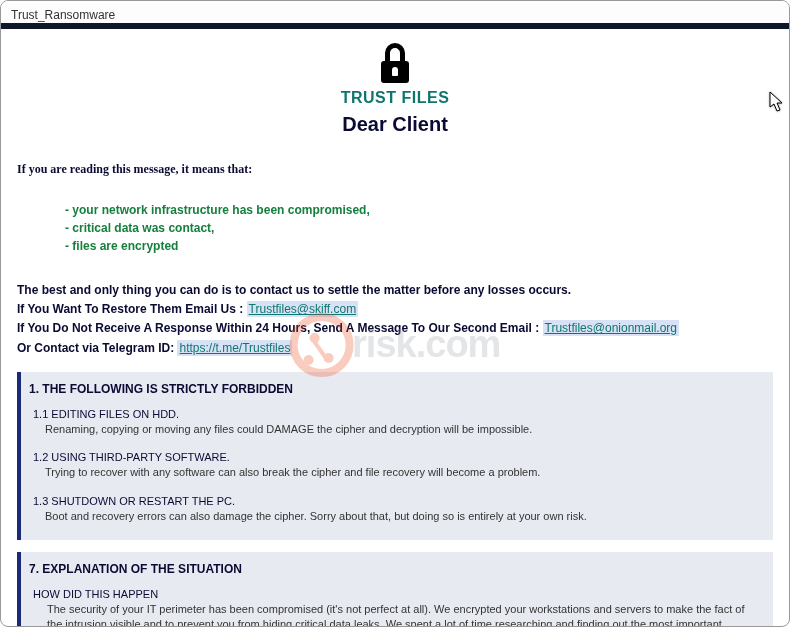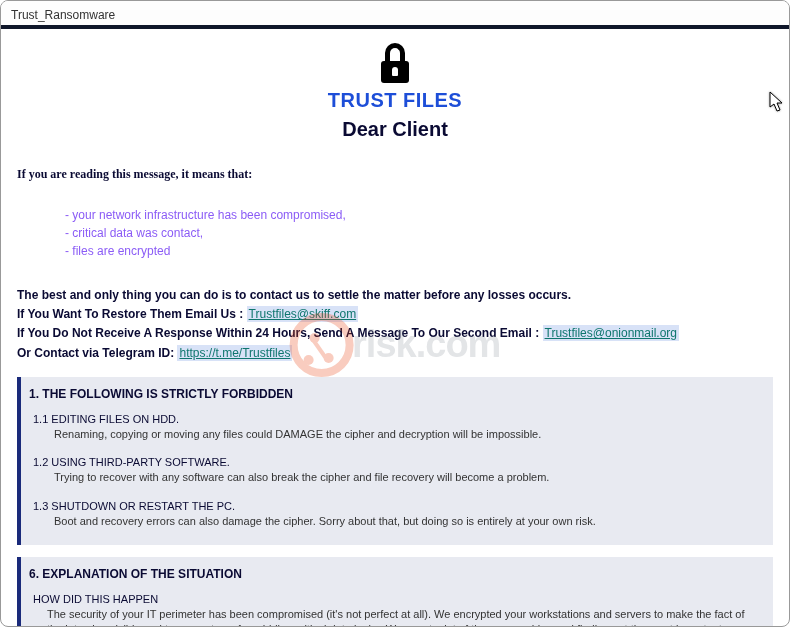--- a/index.html
+++ b/index.html
@@ -1,51 +1,51 @@
 <!DOCTYPE html>
 <html><head>
 <meta charset="utf-8">
 <style>
   * { box-sizing: border-box; margin: 0; padding: 0; }
   html, body { width: 790px; height: 627px; overflow: hidden; font-family: Tahoma, Verdana, sans-serif; background: #fff; }
   
   .window { width: 790px; height: 627px; border: 1px solid #999; border-radius: 8px; overflow: hidden; position: relative; background: #fff; }
-  .titlebar { height: 28px; line-height: 28px; padding: 0 10px; font-size: 12px; color: #333; border-bottom: 4px solid #0f172a; background: #fdfdfd; }
+  .titlebar { height: 28px; line-height: 28px; padding: 0 10px; font-size: 12px; color: #333; border-bottom: 6px solid #0f172a; background: #fdfdfd; }
   
   .viewport { width: 100%; height: 599px; overflow-y: scroll; position: relative; }
   .viewport::-webkit-scrollbar { width: 17px; }
   .viewport::-webkit-scrollbar-track { background: #f0f0f0; }
   .viewport::-webkit-scrollbar-thumb { background: #888; }
   .viewport::-webkit-scrollbar-button:single-button { background: #f0f0f0; height: 17px; display: block; border: 1px solid #ccc; }
   
   .content { padding: 14px 16px 20px 16px; color: #0a0a33; }
   
   .center { text-align: center; }
   .lock { width: 34px; height: 40px; margin: 0 auto 6px auto; position: relative;}
   .lock-body { position:absolute; bottom:0; left:3px; width:28px; height:22px; background:#000; border-radius:3px;}
   .lock-shackle { position:absolute; top:0; left:7px; width:20px; height:24px; border:5px solid #000; border-bottom:none; border-radius:12px 12px 0 0;}
   .lock-keyhole { position:absolute; bottom:7px; left:14px; width:6px; height:9px; background:#fff; border-radius:3px 3px 1px 1px;}
   
-  h1.trust { font-size: 20px; font-weight: bold; letter-spacing: 0.5px; margin: 4px 0 6px 0; color:#1d4ed8;}
+  h1.trust { font-size: 16px; font-weight: bold; letter-spacing: 0.5px; margin: 4px 0 6px 0; color:#0f766e;}
   h2.dear  { font-size: 20px; font-weight: bold; margin: 4px 0 26px 0; color:#0a0a33;}
   
   .strong { font-size: 12px; font-weight: bold; color:#0a0a33;}
   
   .intro { margin: 6px 0 24px 0; font-family: Liberation Serif, serif; }
   .bullets { margin: 0 0 26px 48px; }
-  .bullets li { list-style: none; font-size: 12px; font-weight: normal; color:#8b5cf6; line-height: 1.5; }
+  .bullets li { list-style: none; font-size: 12px; font-weight: bold; color:#15803d; line-height: 1.5; }
   
   .contact-block { margin: 0 0 14px 0; }
   .contact-block p { font-size: 12px; font-weight: bold; color:#0a0a33; line-height: 1.6;}
   a.link { color: #0f766e; text-decoration: underline; font-weight: normal; background: #d8e2f7; padding: 1px 2px;}
   
   .box { background: #e8eaf1; border-left: 4px solid #1a2a7a; padding: 10px 12px 14px 8px; margin: 8px 0 12px 0; }
   .box .sec-title { font-size: 12px; font-weight: bold; color:#0a0a33; margin-bottom: 8px;}
   .box .sub      { font-size: 11px; color:#0a0a33; margin: 12px 0 2px 4px; }
-  .box .sub-body { font-size: 11px; color:#333; margin: 0 0 14px 25px; line-height:1.4;}
+  .box .sub-body { font-size: 11px; color:#333; margin: 0 0 14px 16px; line-height:1.4;}
   
   .watermark { position: absolute; left: 50%; top: 55%; transform: translate(-50%, -50%); pointer-events: none; opacity: 0.28; z-index: 50; white-space: nowrap;}
   .wm-ring { display:inline-block; vertical-align: middle; width:64px; height:64px; border-radius:50%; border:8px solid #e84a1a; position: relative; margin-right: -6px;}
   .wm-seg { position:absolute; width:10px; height:10px; border-radius:50%; background:#e84a1a;}
   .wm-a{top:34px;left:6px;} .wm-b{top:12px;left:12px;} .wm-c{top:32px;left:26px;}
   .wm-line{position:absolute; width:25px; height:4px; background:#e84a1a; top:24px; left:8px; transform:rotate(55deg);}
   .wm-text { display:inline-block; vertical-align: middle; font-family: Arial, sans-serif; font-size: 38px; font-weight: 600; color: #9aa0a8; letter-spacing: -1px;}
   
   .cursor { position:absolute; top: 90px; right: 4px; z-index: 100; pointer-events:none;}
   .cursor svg { filter: drop-shadow(0 0 1px rgba(0,0,0,.4));}
@@ -99,21 +99,21 @@
         <div class="sec-title">1. THE FOLLOWING IS STRICTLY FORBIDDEN</div>
         <div class="sub">1.1 EDITING FILES ON HDD.</div>
         <div class="sub-body">Renaming, copying or moving any files could DAMAGE the cipher and decryption will be impossible.</div>
         <div class="sub">1.2 USING THIRD-PARTY SOFTWARE.</div>
         <div class="sub-body">Trying to recover with any software can also break the cipher and file recovery will become a problem.</div>
         <div class="sub">1.3 SHUTDOWN OR RESTART THE PC.</div>
         <div class="sub-body" style="margin-bottom:2px">Boot and recovery errors can also damage the cipher. Sorry about that, but doing so is entirely at your own risk.</div>
       </div>
 
       <div class="box">
-        <div class="sec-title">6. EXPLANATION OF THE SITUATION</div>
+        <div class="sec-title">7. EXPLANATION OF THE SITUATION</div>
         <div class="sub">HOW DID THIS HAPPEN</div>
         <div class="sub-body" style="margin-left:18px">The security of your IT perimeter has been compromised (it's not perfect at all). We encrypted your workstations and servers to make the fact of the intrusion visible and to prevent you from hiding critical data leaks. We spent a lot of time researching and finding out the most important directories of your business, your weak points. We have already downloaded a huge amount of critical data and analyzed it. Now its fate is up to you, it will either be deleted or sold, or shared with the media.</div>
       </div>
 
     </div>
   </div>
 
   <div class="watermark">
     <span class="wm-ring">
       <span class="wm-seg wm-a"></span><span class="wm-seg wm-b"></span><span class="wm-seg wm-c"></span><span class="wm-line"></span>

